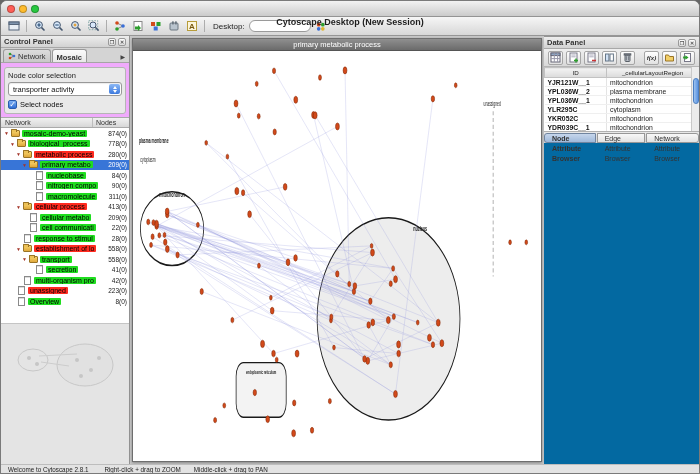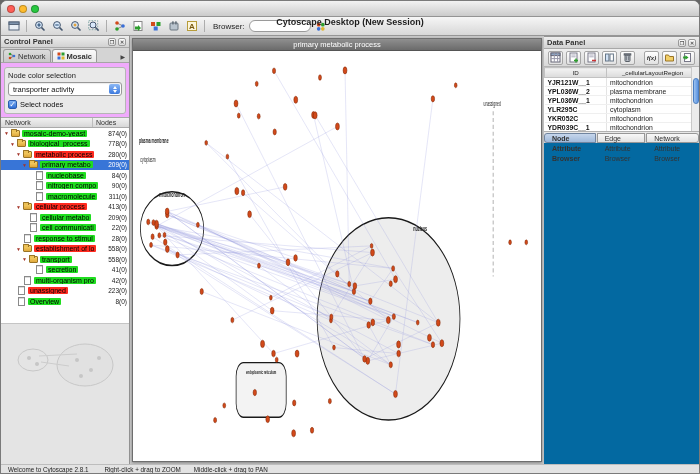--- a/index.html
+++ b/index.html
@@ -24,21 +24,21 @@
   
   .content{flex:1;display:flex;min-height:0;}
 
   
   .cpanel{flex:0 0 129px;border-right:1px solid #949494;background:#f0abfc;display:flex;flex-direction:column;min-height:0;}
   .panel-header{flex:0 0 12px;background:linear-gradient(#ededed,#d2d2d2);border-bottom:1px solid #a8a8a8;display:flex;align-items:center;padding:0 3px;font-size:7.5px;font-weight:bold;color:#333;}
   .ph-btns{margin-left:auto;display:flex;gap:2px;}
   .ph-btn{width:8px;height:8px;border:1px solid #999;border-radius:2px;background:linear-gradient(#fdfdfd,#ddd);font-size:5px;line-height:6px;text-align:center;color:#555;}
   .cp-tabs{flex:0 0 15px;display:flex;align-items:flex-end;background:#d4d4d4;border-bottom:1px solid #a5a5a5;padding:1px 2px 0 2px;gap:1px;}
   .cp-tab{font-size:7.5px;color:#333;padding:1px 4px;border:1px solid #999;border-bottom:none;border-radius:3px 3px 0 0;background:linear-gradient(#dcdcdc,#c8c8c8);display:flex;align-items:center;gap:2px;height:13px;}
-  .cp-tab.selected{background:linear-gradient(#fafafa,#e8e8e8);font-weight:bold;}
+  .cp-tab.selected{background:linear-gradient(#fafafa,#e8e8e8);font-weight:bold;flex-direction:column;}
   .cp-tab-arrow{margin-left:auto;font-size:6px;color:#444;padding:0 2px 2px 0;}
   .color-group{margin:4px 3px 3px 3px;border:1px solid #b5b5b5;border-radius:3px;padding:3px 3px 4px 3px;background:#e9e9e9;}
   .cg-title{font-size:7.5px;color:#222;margin-bottom:2px;}
   .dropdown{position:relative;height:14px;background:#fff;border:1px solid #989898;border-radius:3px;display:flex;align-items:center;font-size:7.5px;color:#111;padding-left:4px;box-shadow:inset 0 1px 1px rgba(0,0,0,.08);}
   .dd-arrows{position:absolute;right:1px;top:1px;bottom:1px;width:11px;border-radius:2px;background:linear-gradient(#8cb8f5,#3c79dd);display:flex;flex-direction:column;align-items:center;justify-content:center;gap:1px;}
   .dd-arrows i{width:0;height:0;border-left:2.5px solid transparent;border-right:2.5px solid transparent;}
   .dd-arrows .up{border-bottom:3px solid #fff;}
   .dd-arrows .dn{border-top:3px solid #fff;}
   .check-row{display:flex;align-items:center;gap:3px;margin-top:4px;font-size:7.5px;color:#111;}
   .checkbox{width:9px;height:9px;border-radius:2px;border:1px solid #2a5cae;background:linear-gradient(#7fb0f2,#2f6fd6);color:#fff;font-size:8px;line-height:8px;text-align:center;}
@@ -171,21 +171,21 @@
           <rect x="7" y="1.4" width="1.8" height="3" fill="#6b7680"></rect>
         </svg>
     </button>
     <button class="tbtn">
       <svg width="12" height="12" viewBox="0 0 12 12">
           <rect x="1.5" y="1.5" width="9" height="9" fill="#fdf6da" stroke="#b79c3a"></rect>
           <text x="6" y="9" font-size="8" text-anchor="middle" fill="#7a5a10" font-family="Liberation Sans, sans-serif" font-weight="bold">A</text>
         </svg>
     </button>
     <span class="sep"></span>
-    <span class="search-label">Browser:</span>
+    <span class="search-label">Desktop:</span>
     <input class="search-input" type="text" value="" style="">
     <button class="tbtn">
       <svg width="11" height="11" viewBox="0 0 12 12">
           <circle cx="4" cy="4" r="2" fill="#d2491a"></circle>
           <circle cx="8.5" cy="4" r="2" fill="#2d9e2d"></circle>
           <circle cx="4" cy="8.5" r="2" fill="#3a6fd8"></circle>
           <circle cx="8.5" cy="8.5" r="2" fill="#e0b52e"></circle>
         </svg>
     </button>
   </div>

